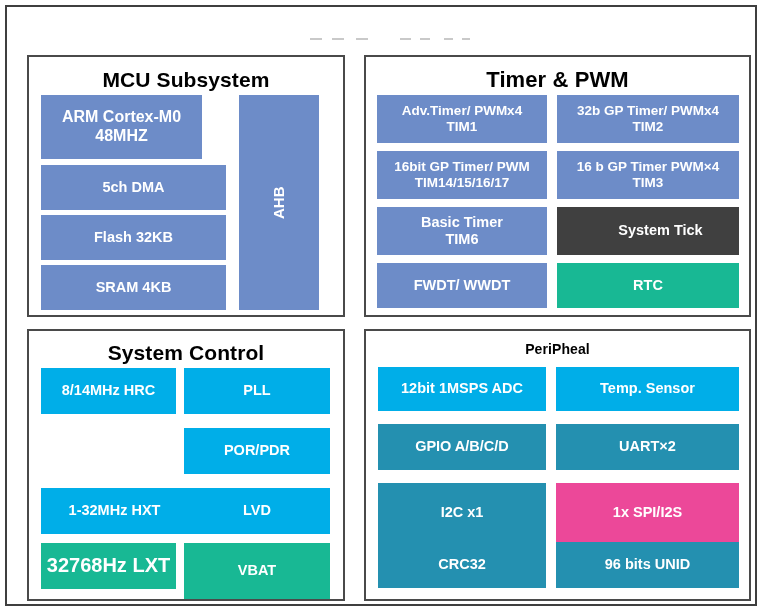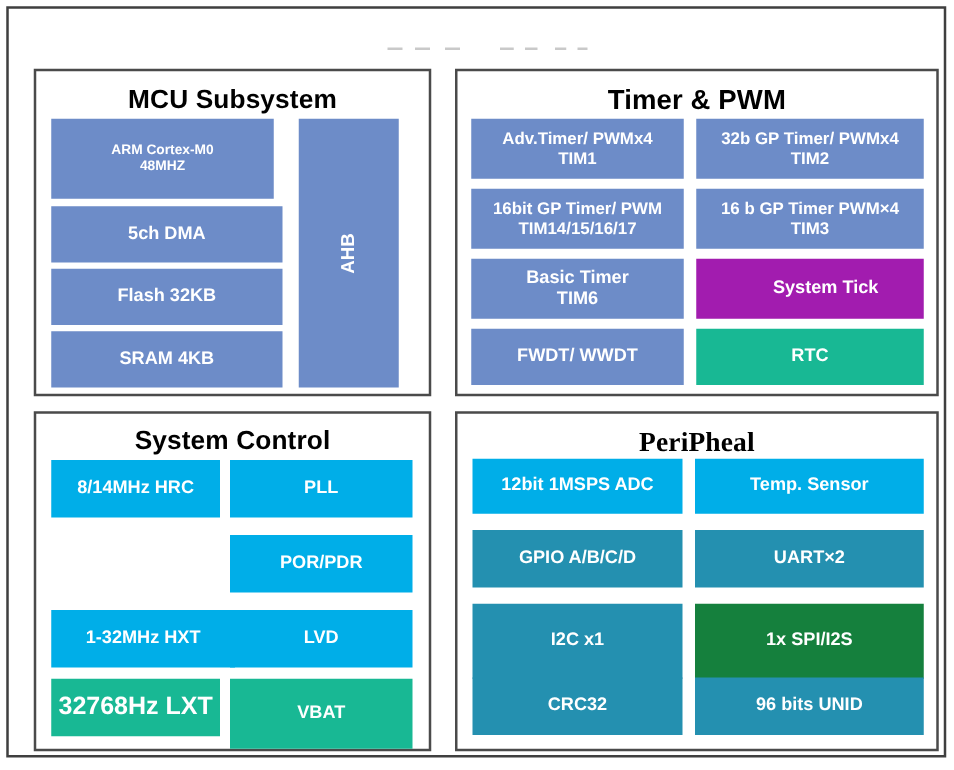--- a/index.html
+++ b/index.html
@@ -68,21 +68,21 @@
   }
   
   #panel-mcu   {left:20px;  top:48px;  width:318px; height:262px;}
   #panel-timer {left:357px; top:48px;  width:387px; height:262px;}
   #panel-sys   {left:20px;  top:322px; width:318px; height:272px;}
   #panel-peri  {left:357px; top:322px; width:387px; height:272px;}
 
   #panel-mcu   .panel-title{top:11px;  font-size:21px;}
   #panel-timer .panel-title{top:10px;  font-size:22px;}
   #panel-sys   .panel-title{top:10px;  font-size:21px;}
-  #panel-peri  .panel-title{top:10px;  font-size:22px;font-family:Liberation Serif, serif;}
+  #panel-peri  .panel-title{top:10px;  font-size:14px;}
 </style>
 </head>
 <body>
 
 <div id="root">
 
   <div class="outer-frame">
 
     <div class="ghost-marks">
       <i style="left:0px;width:12px;"></i>
@@ -90,21 +90,21 @@
       <i style="left:46px;width:12px;"></i>
       <i style="left:90px;width:11px;"></i>
       <i style="left:110px;width:10px;"></i>
       <i style="left:134px;width:9px;"></i>
       <i style="left:152px;width:8px;"></i>
     </div>
 
     <div class="panel" id="panel-mcu">
       <div class="panel-title">MCU Subsystem</div>
 
-      <div class="blk" style="left:12px;top:38px;width:178px;height:64px;background:#6d8cc8;font-size:11px;">ARM Cortex-M0
+      <div class="blk" style="left:12px;top:38px;width:161px;height:64px;background:#6d8cc8;font-size:16px;">ARM Cortex-M0
 48MHZ</div>
 
       <div class="blk" style="left:12px;top:108px;width:185px;height:45px;background:#6d8cc8;font-size:14.5px;">5ch DMA</div>
 
       <div class="blk" style="left:12px;top:158px;width:185px;height:45px;background:#6d8cc8;font-size:14.5px;">Flash 32KB</div>
 
       <div class="blk" style="left:12px;top:208px;width:185px;height:45px;background:#6d8cc8;font-size:14.5px;">SRAM 4KB</div>
 
       <div class="blk vert" style="left:210px;top:38px;width:80px;height:215px;background:#6d8cc8;font-size:15px;">AHB</div>
     </div>
@@ -120,21 +120,21 @@
 
       <div class="blk" style="left:11px;top:94px;width:170px;height:48px;background:#6d8cc8;font-size:13.5px;">16bit GP Timer/ PWM
 TIM14/15/16/17</div>
 
       <div class="blk" style="left:191px;top:94px;width:182px;height:48px;background:#6d8cc8;font-size:13.5px;">16 b GP Timer PWM×4
 TIM3</div>
 
       <div class="blk" style="left:11px;top:150px;width:170px;height:48px;background:#6d8cc8;font-size:14.5px;">Basic Timer
 TIM6</div>
 
-      <div class="blk" style="left:191px;top:150px;width:182px;height:48px;background:#a21caf;font-size:14.5px;padding-left:28px;">System Tick</div>
+      <div class="blk" style="left:191px;top:150px;width:182px;height:48px;background:#404040;font-size:14.5px;padding-left:28px;">System Tick</div>
 
       <div class="blk" style="left:11px;top:206px;width:170px;height:45px;background:#6d8cc8;font-size:14.5px;">FWDT/ WWDT</div>
 
       <div class="blk" style="left:191px;top:206px;width:182px;height:45px;background:#18b894;font-size:14.5px;">RTC</div>
     </div>
 
     <div class="panel" id="panel-sys">
       <div class="panel-title">System Control</div>
 
       <div class="blk" style="left:12px;top:37px;width:135px;height:46px;background:#00aee8;font-size:14.5px;">8/14MHz HRC</div>
@@ -159,21 +159,21 @@
       <div class="blk" style="left:12px;top:36px;width:168px;height:44px;background:#00aee8;font-size:14.5px;">12bit 1MSPS ADC</div>
 
       <div class="blk" style="left:12px;top:93px;width:168px;height:46px;background:#2490b0;font-size:14.5px;">GPIO A/B/C/D</div>
 
       <div class="blk" style="left:190px;top:36px;width:183px;height:44px;background:#00aee8;font-size:14.5px;">Temp. Sensor</div>
 
       <div class="blk" style="left:190px;top:93px;width:183px;height:46px;background:#2490b0;font-size:14.5px;">UART×2</div>
 
       <div class="blk" style="left:12px;top:152px;width:168px;height:60px;background:#2490b0;font-size:14.5px;">I2C x1</div>
 
-      <div class="blk" style="left:190px;top:152px;width:183px;height:60px;background:#15803d;font-size:14.5px;">1x SPI/I2S</div>
+      <div class="blk" style="left:190px;top:152px;width:183px;height:60px;background:#ec4899;font-size:14.5px;">1x SPI/I2S</div>
 
       <div class="blk" style="left:12px;top:211px;width:168px;height:46px;background:#2490b0;font-size:14.5px;">CRC32</div>
 
       <div class="blk" style="left:190px;top:211px;width:183px;height:46px;background:#2490b0;font-size:14.5px;text-align:center;">96 bits UNID</div>
     </div>
 
   </div>
 </div>
 
 </body></html>

